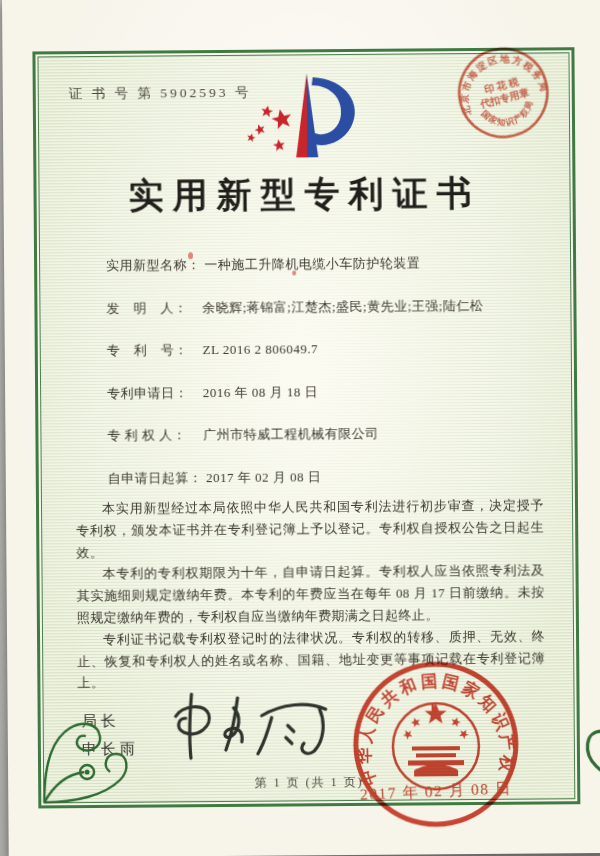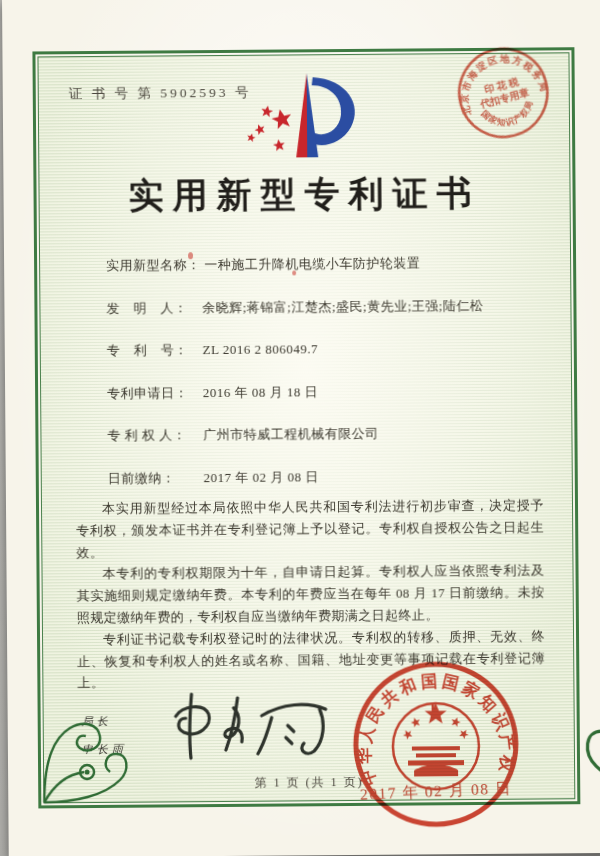--- a/index.html
+++ b/index.html
@@ -40,21 +40,21 @@
   }
   .fields{position:absolute;left:34px;right:26px;top:200px;}
   .field-row{height:42.5px;font-size:13px;color:#3c392f;letter-spacing:.5px;white-space:nowrap;}
   .field-label{display:inline-block;min-width:92px;margin-left:32px;}
   .paragraphs{
     position:absolute;left:34px;right:28px;top:441px;
     font-size:13px;line-height:21.8px;color:#3b382e;letter-spacing:.4px;
     text-align:justify;
   }
   .paragraphs p{margin:0;text-indent:2em;}
-  .signer{position:absolute;left:38px;top:650px;font-size:11px;color:#33312b;letter-spacing:4px;line-height:28px;font-style:italic;}
+  .signer{position:absolute;left:38px;top:650px;font-size:15px;color:#33312b;letter-spacing:4px;line-height:28px;}
   .signature{position:absolute;left:118px;top:630px;}
   .page-footer{
     position:absolute;left:0;right:0;bottom:9px;text-align:center;
     font-size:12px;color:#4a463d;letter-spacing:2px;
   }
   .flourish{position:absolute;}
   .flourish.bl{left:-4px;bottom:-6px;}
   .flourish.br{right:-6px;bottom:-6px;transform:scaleX(-1) scale(1.35);transform-origin:bottom right;}
   .seal{position:absolute;mix-blend-mode:multiply;}
   .seal.tax{left:452px;top:48px;transform:rotate(-14deg);opacity:.85;}
@@ -107,21 +107,21 @@
         </div>
         <div class="field-row">
           <span class="field-label">专利申请日：</span>
           <span class="field-value">2016 年 08 月 18 日</span>
         </div>
         <div class="field-row">
           <span class="field-label">专 利 权 人：</span>
           <span class="field-value">广州市特威工程机械有限公司</span>
         </div>
         <div class="field-row">
-          <span class="field-label">日前缴纳：</span>
+          <span class="field-label">自申请日起算：</span>
           <span class="field-value">2017 年 02 月 08 日</span>
         </div>
       </div>
 
       <div class="paragraphs">
         <p>本实用新型经过本局依照中华人民共和国专利法进行初步审查，决定授予专利权，颁发本证书并在专利登记簿上予以登记。专利权自授权公告之日起生效。</p>
         <p>本专利的专利权期限为十年，自申请日起算。专利权人应当依照专利法及其实施细则规定缴纳年费。本专利的年费应当在每年 08 月 17 日前缴纳。未按照规定缴纳年费的，专利权自应当缴纳年费期满之日起终止。</p>
         <p>专利证书记载专利权登记时的法律状况。专利权的转移、质押、无效、终止、恢复和专利权人的姓名或名称、国籍、地址变更等事项记载在专利登记簿上。</p>
       </div>
 

